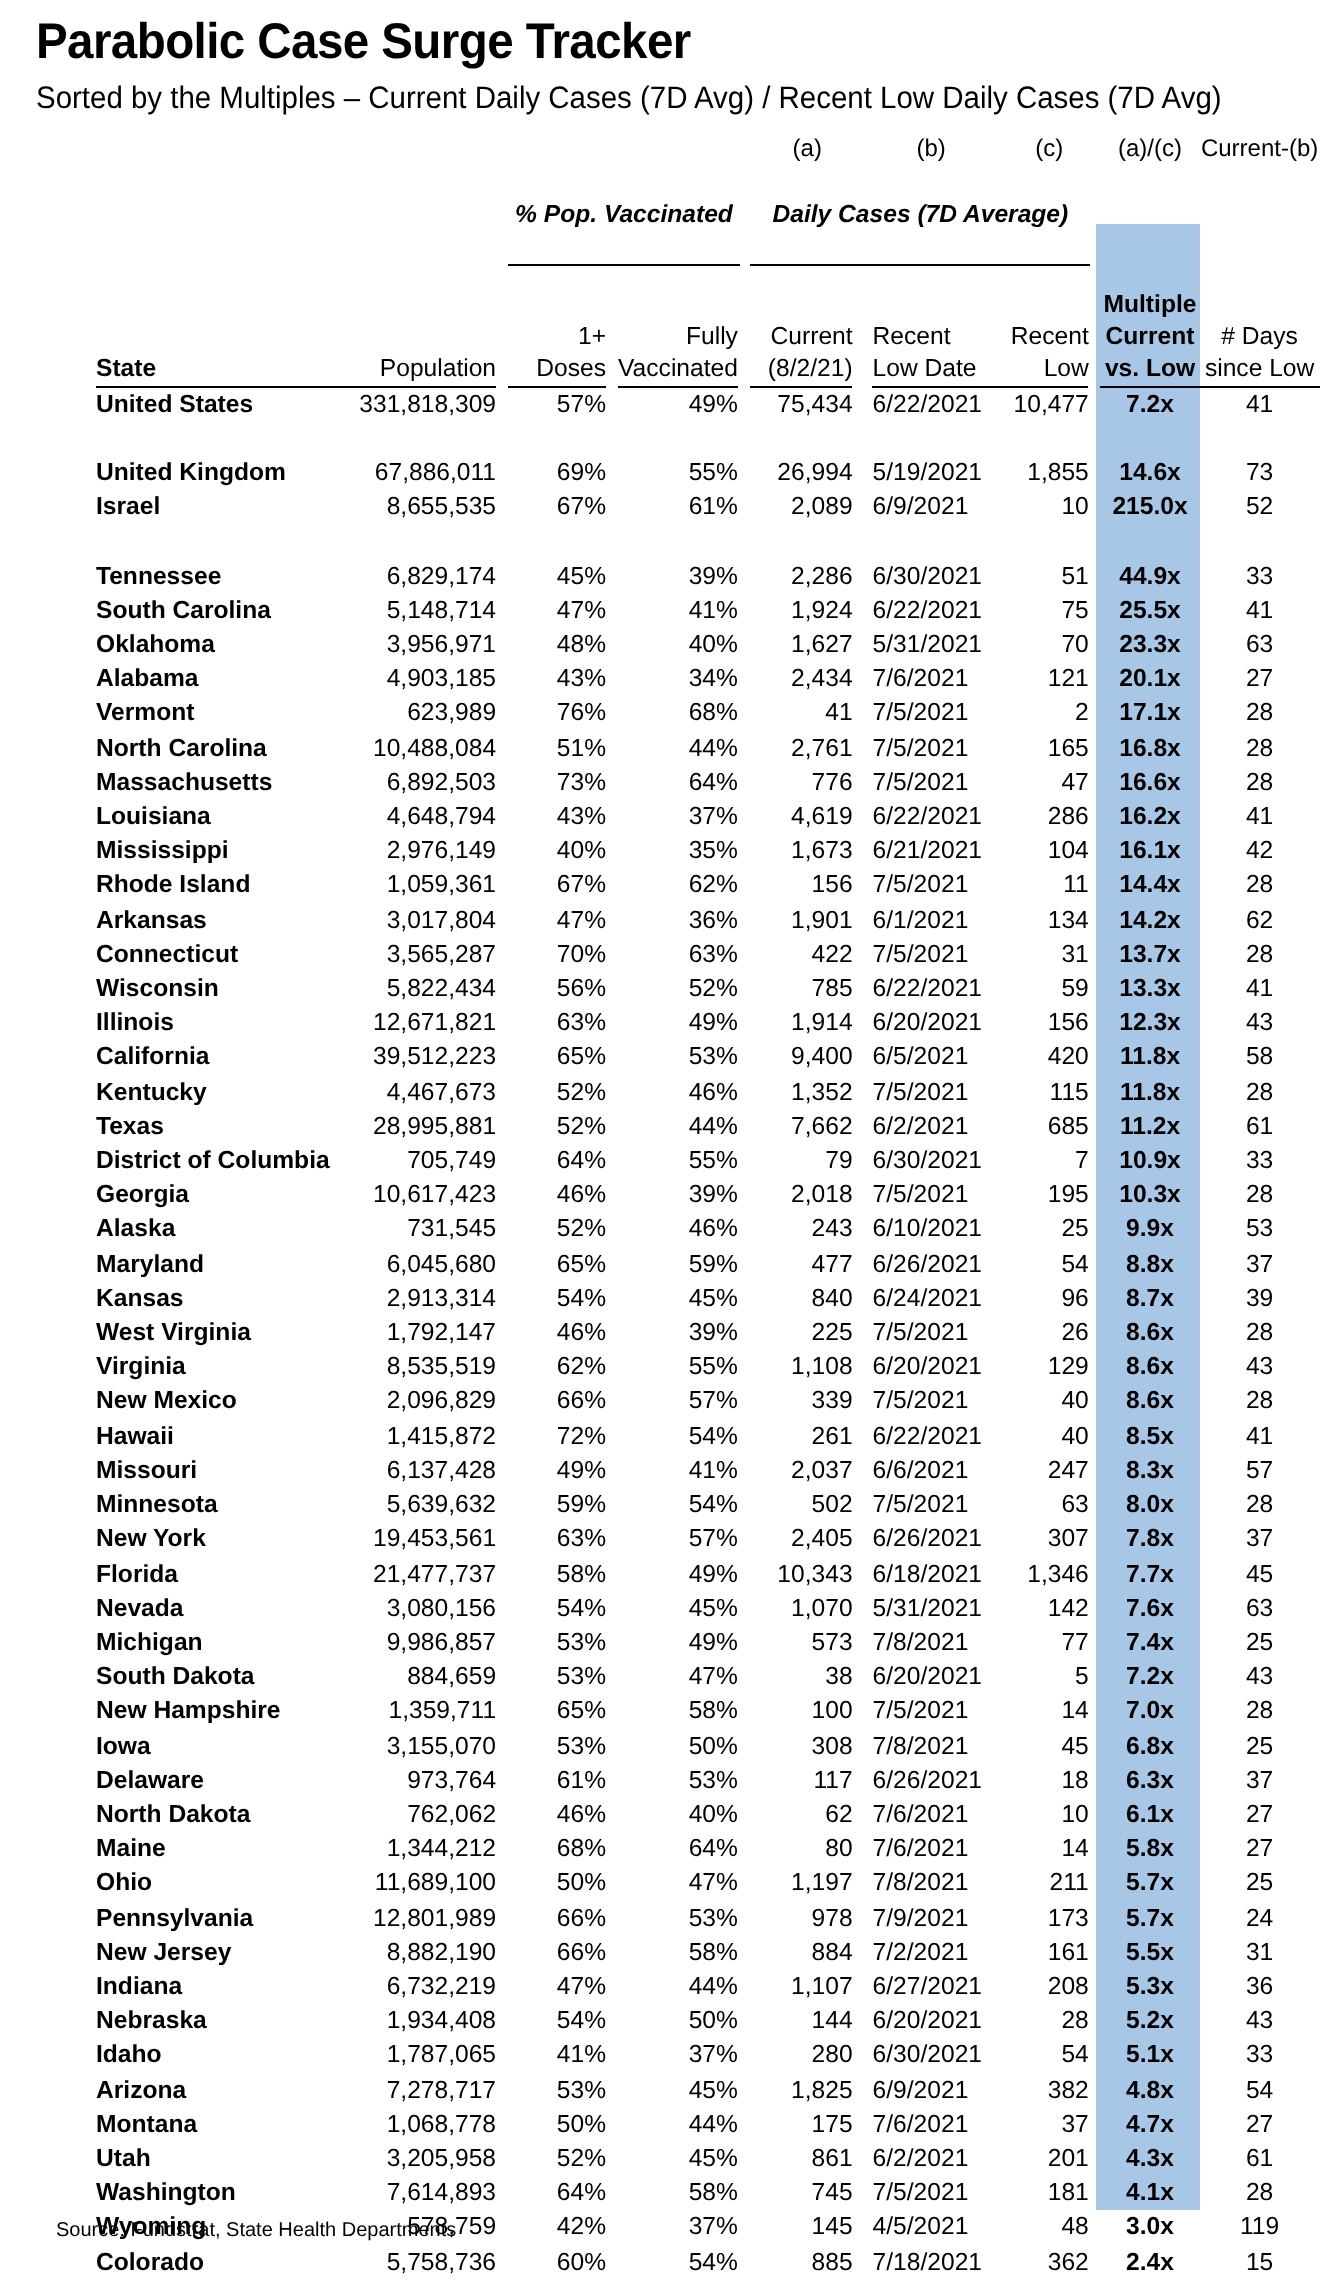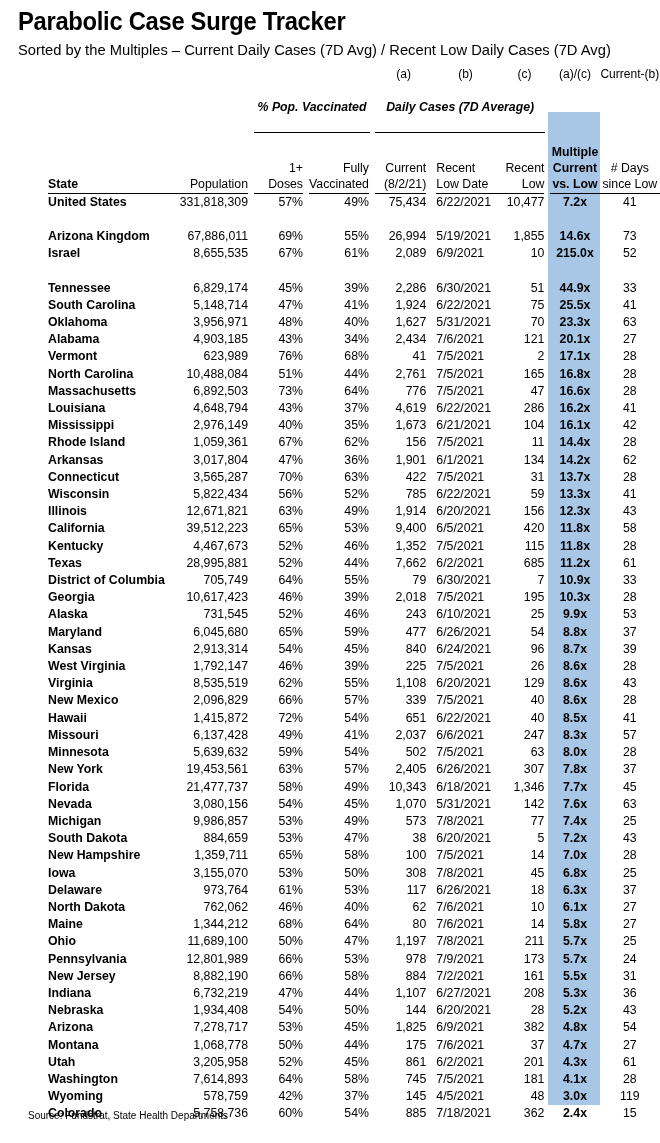--- a/index.html
+++ b/index.html
@@ -265,21 +265,21 @@
           <td class="num">75,434</td>
           <td class="num-date">6/22/2021</td>
           <td class="num">10,477</td>
           <td class="mult">7.2x</td>
           <td class="days">41</td>
         </tr>
         <tr class="spacer">
           <td colspan="9" style="height: 17px;"></td>
         </tr>
         <tr>
-          <td class="cell-state">Arizona Kingdom</td>
+          <td class="cell-state">United Kingdom</td>
           <td class="num">67,886,011</td>
           <td class="num">69%</td>
           <td class="num">55%</td>
           <td class="num">26,994</td>
           <td class="num-date">5/19/2021</td>
           <td class="num">1,855</td>
           <td class="mult">14.6x</td>
           <td class="days">73</td>
         </tr>
         <tr>
@@ -569,21 +569,21 @@
           <td class="num-date">7/5/2021</td>
           <td class="num">40</td>
           <td class="mult">8.6x</td>
           <td class="days">28</td>
         </tr>
         <tr>
           <td class="cell-state">Hawaii</td>
           <td class="num">1,415,872</td>
           <td class="num">72%</td>
           <td class="num">54%</td>
-          <td class="num">651</td>
+          <td class="num">261</td>
           <td class="num-date">6/22/2021</td>
           <td class="num">40</td>
           <td class="mult">8.5x</td>
           <td class="days">41</td>
         </tr>
         <tr>
           <td class="cell-state">Missouri</td>
           <td class="num">6,137,428</td>
           <td class="num">49%</td>
           <td class="num">41%</td>
@@ -763,20 +763,31 @@
           <td class="num">1,934,408</td>
           <td class="num">54%</td>
           <td class="num">50%</td>
           <td class="num">144</td>
           <td class="num-date">6/20/2021</td>
           <td class="num">28</td>
           <td class="mult">5.2x</td>
           <td class="days">43</td>
         </tr>
         <tr>
+          <td class="cell-state">Idaho</td>
+          <td class="num">1,787,065</td>
+          <td class="num">41%</td>
+          <td class="num">37%</td>
+          <td class="num">280</td>
+          <td class="num-date">6/30/2021</td>
+          <td class="num">54</td>
+          <td class="mult">5.1x</td>
+          <td class="days">33</td>
+        </tr>
+        <tr>
           <td class="cell-state">Arizona</td>
           <td class="num">7,278,717</td>
           <td class="num">53%</td>
           <td class="num">45%</td>
           <td class="num">1,825</td>
           <td class="num-date">6/9/2021</td>
           <td class="num">382</td>
           <td class="mult">4.8x</td>
           <td class="days">54</td>
         </tr>

